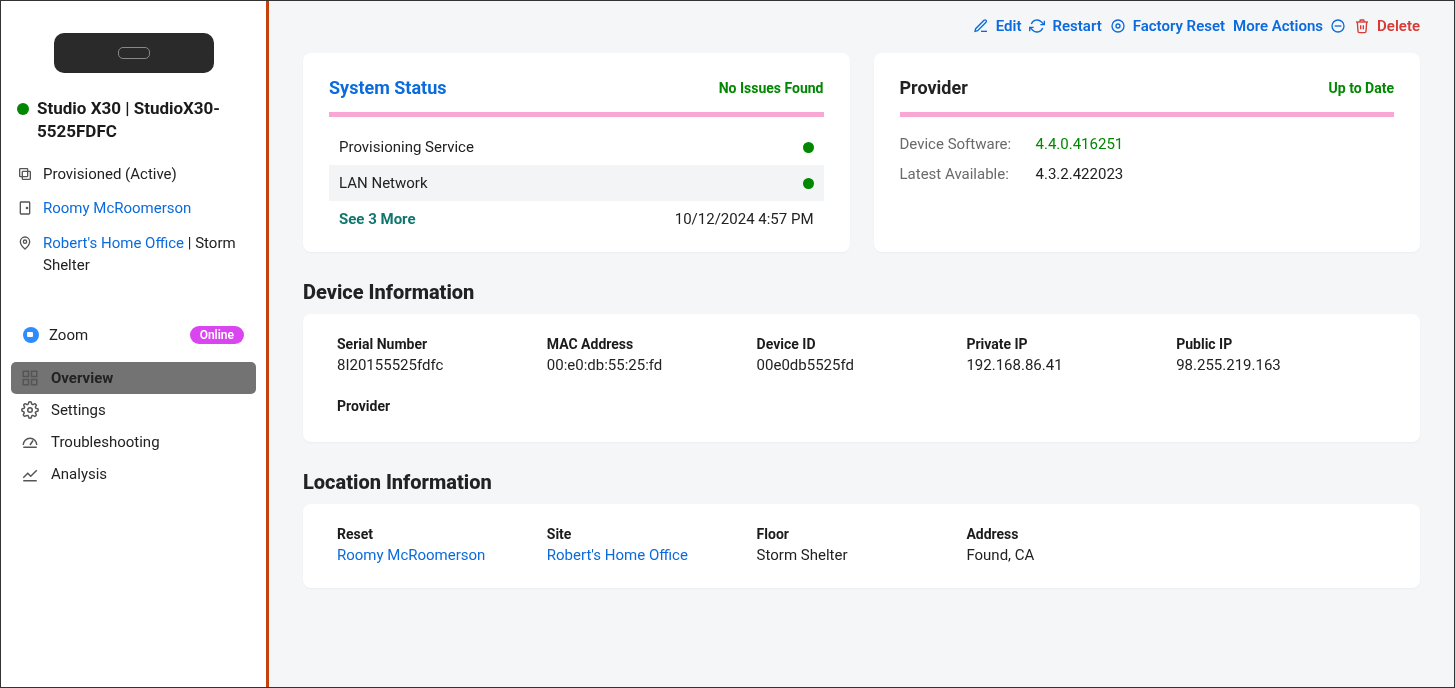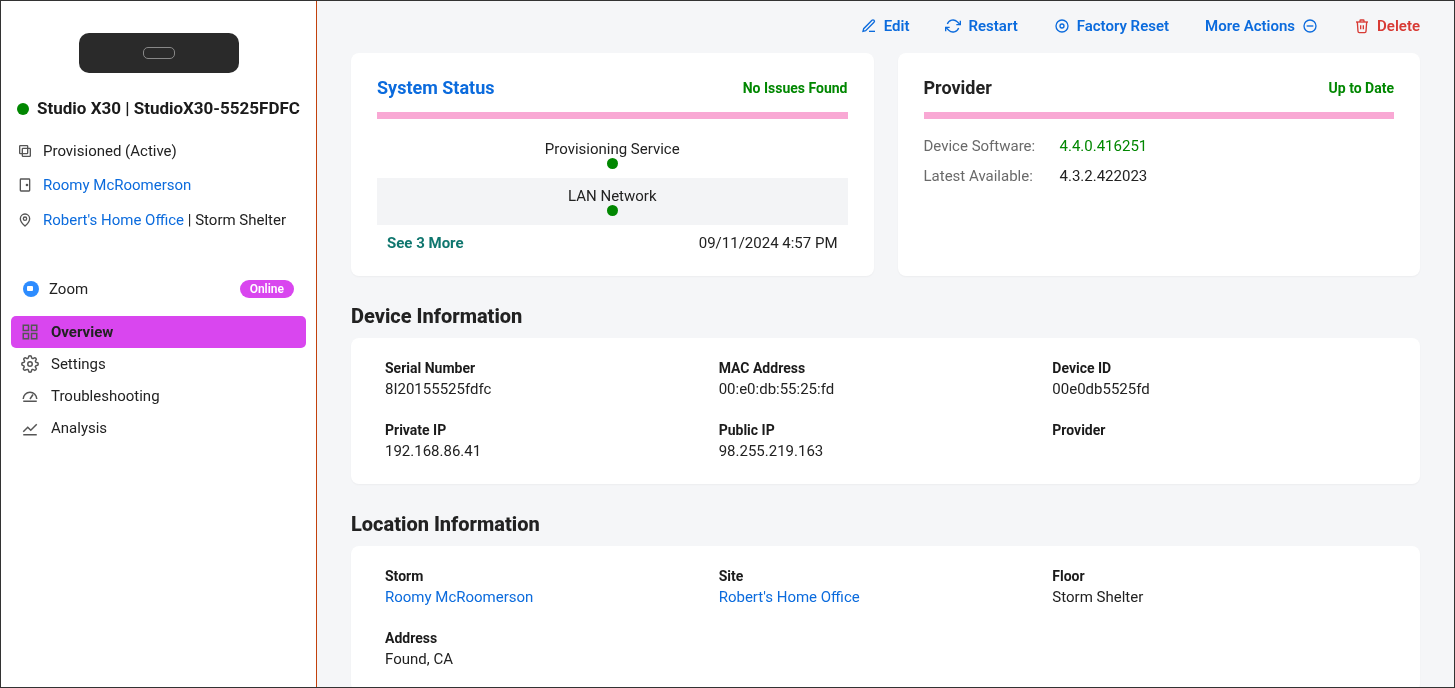--- a/index.html
+++ b/index.html
@@ -10,26 +10,25 @@
       background: #fff;
       width: 1455px;
       height: 688px;
       border: 1px solid #333;
       display: flex;
       overflow: hidden;
     }
 
     
     .sidebar {
-      width: 316px;
-      border-right: 1px solid #c2410c;
+      width: 268px;
+      border-right: 3px solid #c2410c;
       padding: 12px 10px 0 10px;
       background: #fff;
       flex-shrink: 0;
-      text-align: right;
     }
     .device-image {
       width: 160px;
       height: 40px;
       margin: 20px auto 24px auto;
       background: #2a2a2a;
       border-radius: 10px;
       position: relative;
     }
     .device-image::after {
@@ -122,42 +121,42 @@
       display: flex;
       align-items: center;
       gap: 12px;
       padding: 7px 10px;
       font-size: 15px;
       color: #222;
       border-radius: 5px;
       cursor: pointer;
     }
     .side-nav-item.active {
-      background: #d946ef;
+      background: #737373;
       font-weight: 700;
     }
     .side-nav-item .nav-icon {
       width: 18px; height: 18px;
       color: #555;
       flex-shrink: 0;
     }
 
     
     .main {
       flex: 1;
       background: #f5f6f8;
       display: flex;
       flex-direction: column;
       overflow-y: auto;
     }
     .toolbar {
       display: flex;
       justify-content: flex-end;
       align-items: center;
-      gap: 36px;
+      gap: 8px;
       padding: 16px 34px 10px 34px;
       font-size: 15px;
       font-weight: 600;
     }
     .toolbar .tbtn {
       display: inline-flex;
       align-items: center;
       gap: 7px;
       color: #0b6bdd;
       cursor: pointer;
@@ -177,41 +176,40 @@
       padding: 24px 26px;
     }
     .card.status { flex: 1; }
     .card.software { flex: 1; }
 
     .card-head {
       display: flex;
       justify-content: space-between;
       align-items: center;
       padding-bottom: 14px;
-      border-bottom: 7px solid #f9a8d4;
+      border-bottom: 5px solid #f9a8d4;
       margin-bottom: 12px;
     }
     .card-head h3 {
       font-size: 18px;
       font-weight: 700;
     }
     .card-head .link-title { color: #0b6bdd; cursor: pointer; }
     .status-ok {
       color: #018701;
       font-weight: 700;
       font-size: 14px;
     }
 
     .status-row {
       display: flex;
       justify-content: space-between;
       align-items: center;
       padding: 9px 10px;
       font-size: 15px;
-      flex-direction: column;
     }
     .status-row.alt { background: #f3f4f6; }
     .dot-ok {
       width: 11px; height: 11px; border-radius: 50%; background: #018701;
     }
     .status-footer {
       display: flex;
       justify-content: space-between;
       align-items: center;
       padding: 9px 10px 0 10px;
@@ -234,21 +232,21 @@
       font-weight: 800;
       padding: 28px 34px 10px 34px;
     }
     .wide-card {
       margin: 0 34px;
       background: #fff;
       border-radius: 8px;
       box-shadow: 0 1px 2px rgba(0,0,0,.04);
       padding: 22px 34px 24px 34px;
       display: grid;
-      grid-template-columns: repeat(3, 1fr);
+      grid-template-columns: repeat(5, 1fr);
       row-gap: 24px;
     }
     .kv .k {
       font-size: 14px;
       font-weight: 700;
       color: #1b1b1b;
       padding-bottom: 4px;
     }
     .kv .v {
       font-size: 15px;
@@ -396,21 +394,21 @@
       <div class="status-row">
         <span>Provisioning Service</span>
         <span class="dot-ok"></span>
       </div>
       <div class="status-row alt">
         <span>LAN Network</span>
         <span class="dot-ok"></span>
       </div>
       <div class="status-footer">
         <span class="see-more">See 3 More</span>
-        <span>09/11/2024 4:57 PM</span>
+        <span>10/12/2024 4:57 PM</span>
       </div>
     </section>
 
     <section class="card software">
       <div class="card-head">
         <h3>Provider</h3>
         <span class="status-ok">Up to Date</span>
       </div>
       <div class="sw-row">
         <span class="label">Device Software:</span>
@@ -447,21 +445,21 @@
       <div class="v">98.255.219.163</div>
     </div>
     <div class="kv">
       <div class="k">Provider</div>
     </div>
   </section>
 
   <h2 class="section-h">Location Information</h2>
   <section class="wide-card" style="margin-bottom:20px;">
     <div class="kv">
-      <div class="k">Storm</div>
+      <div class="k">Reset</div>
       <div class="v link">Roomy McRoomerson</div>
     </div>
     <div class="kv">
       <div class="k">Site</div>
       <div class="v link">Robert's Home Office</div>
     </div>
     <div class="kv">
       <div class="k">Floor</div>
       <div class="v">Storm Shelter</div>
     </div>

